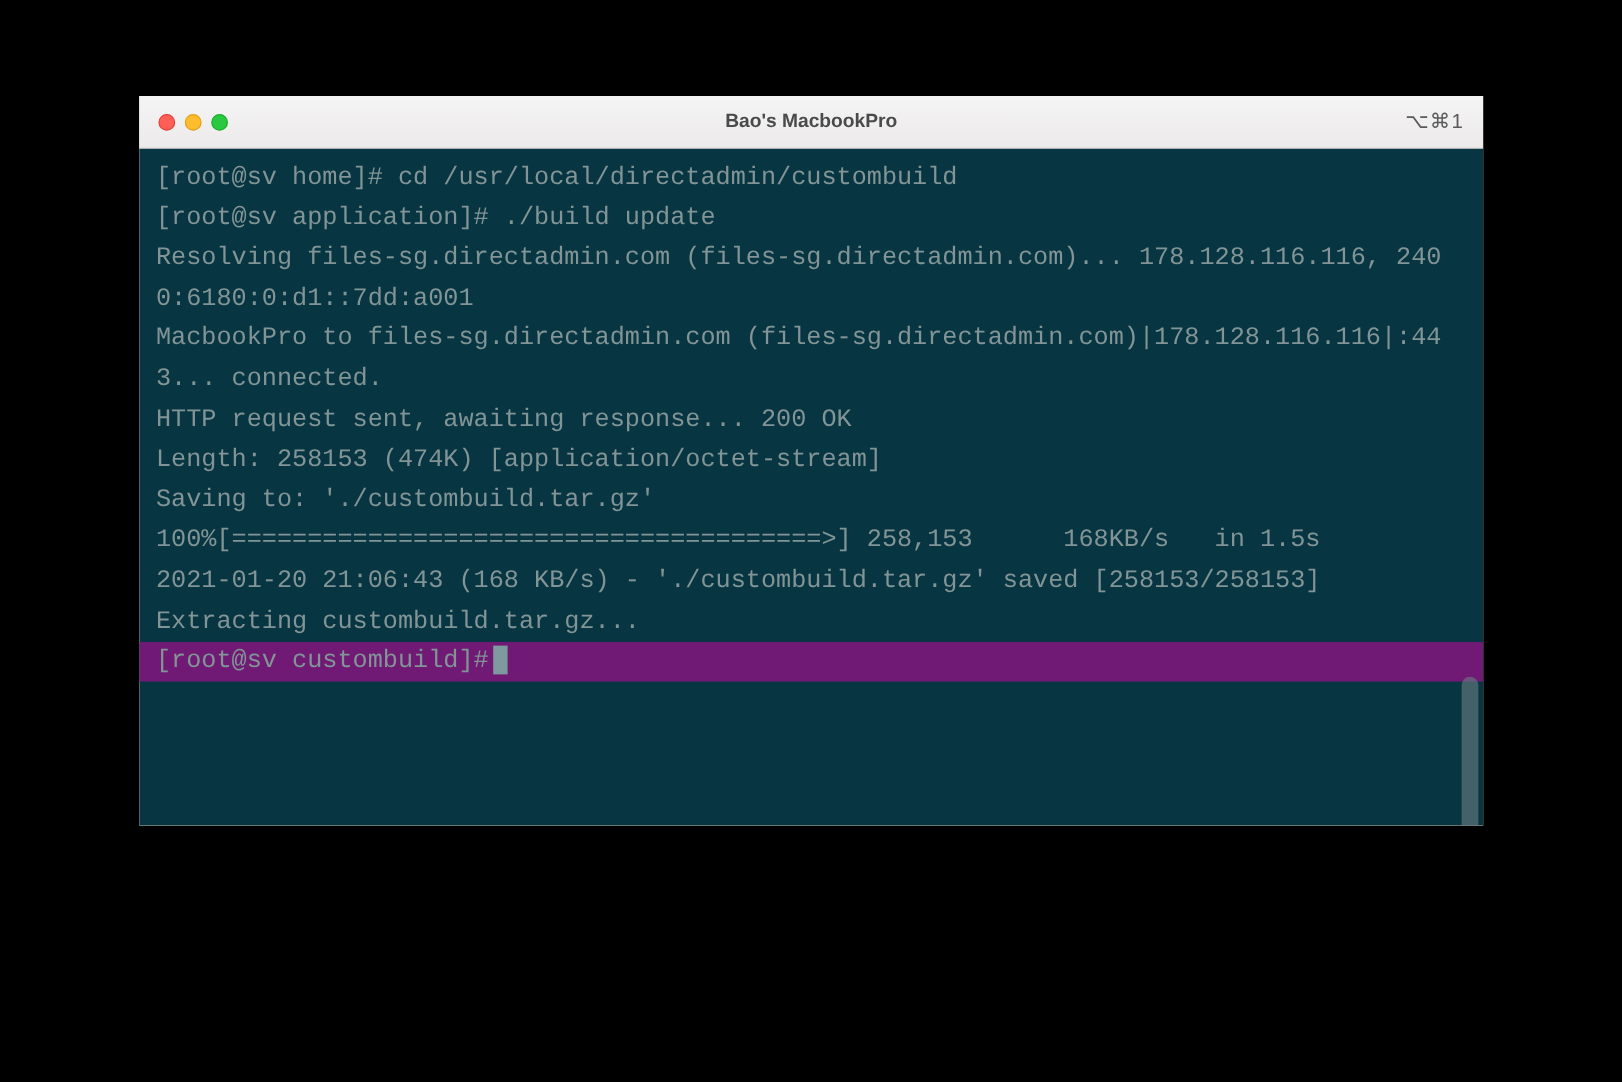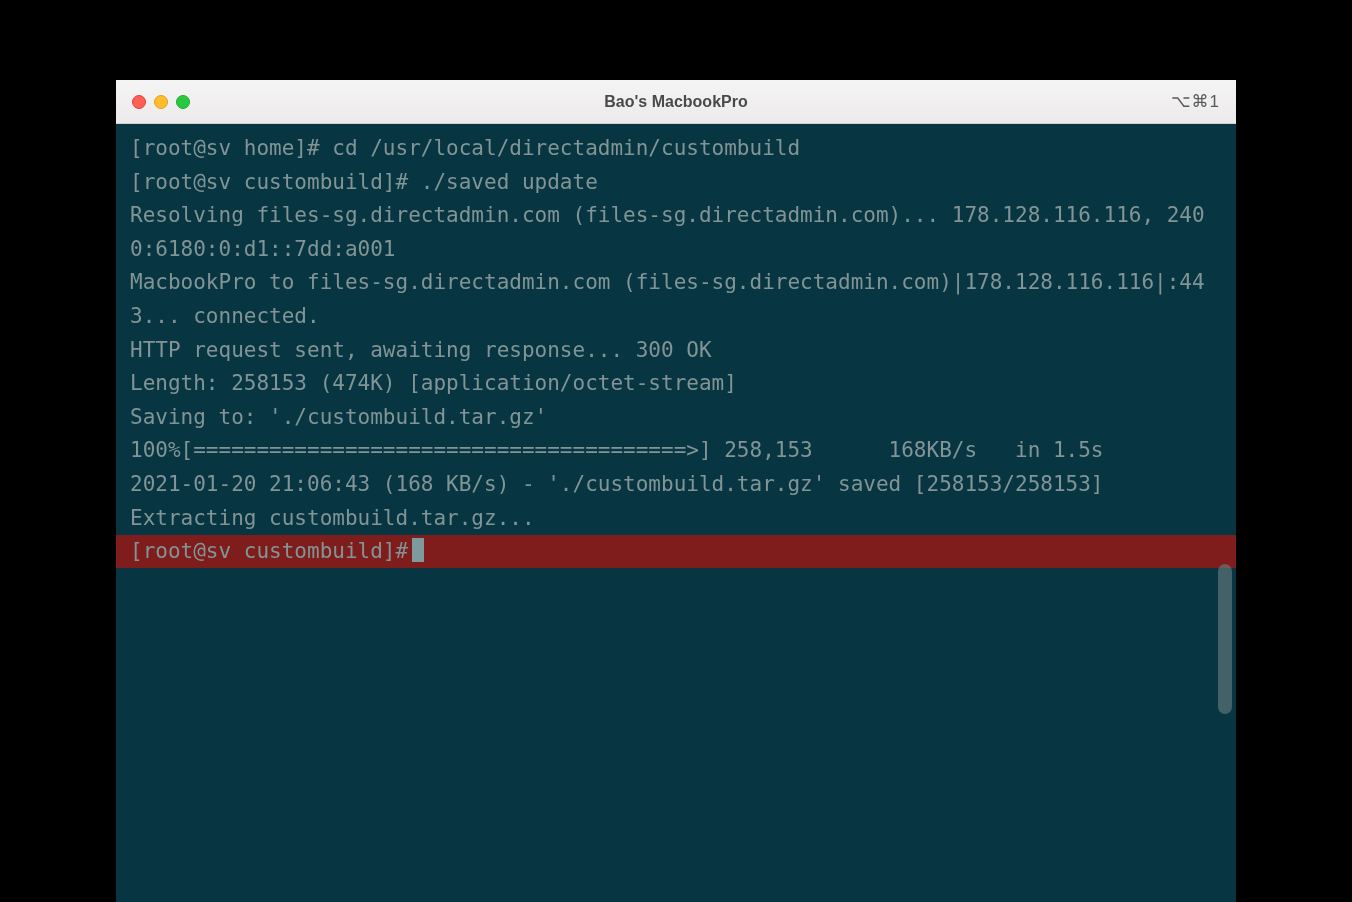--- a/index.html
+++ b/index.html
@@ -71,38 +71,39 @@
       letter-spacing: 1px;
     }
     
     .terminal {
       background: #073642;
       color: #829496;
       font-size: 21px;
       line-height: 1.6;
       padding: 8px 0 0 0;
       position: relative;
-      height: 778px;
+      height: 564px;
+      font-family: Liberation Mono, monospace;
     }
     
     .terminal-content {
       padding: 0 14px;
     }
     
     .line {
       white-space: pre-wrap;
       word-break: break-all;
     }
     
     .prompt-line {
       white-space: pre;
     }
     
     .final-prompt-row {
-      background: #7f1d1d;
+      background: #701a75;
       padding: 0 14px;
       display: flex;
       align-items: center;
       height: 33px;
       margin-top: 0;
     }
     
     .cursor {
       display: inline-block;
       width: 12px;
@@ -135,24 +136,24 @@
       <div class="light yellow"></div>
       <div class="light green"></div>
     </div>
     <div class="title">Bao's MacbookPro</div>
     <div class="shortcut">⌥⌘1</div>
   </div>
 
   <div class="terminal">
     <div class="terminal-content">
       <div class="line prompt-line">[root@sv home]# cd /usr/local/directadmin/custombuild</div>
-      <div class="line prompt-line">[root@sv custombuild]# ./saved update</div>
+      <div class="line prompt-line">[root@sv application]# ./build update</div>
       <div class="line">Resolving files-sg.directadmin.com (files-sg.directadmin.com)... 178.128.116.116, 2400:6180:0:d1::7dd:a001</div>
       <div class="line">MacbookPro to files-sg.directadmin.com (files-sg.directadmin.com)|178.128.116.116|:443... connected.</div>
-      <div class="line">HTTP request sent, awaiting response... 300 OK</div>
+      <div class="line">HTTP request sent, awaiting response... 200 OK</div>
       <div class="line">Length: 258153 (474K) [application/octet-stream]</div>
       <div class="line">Saving to: './custombuild.tar.gz'</div>
       <div class="line"></div>
       <div class="line prompt-line">100%[=======================================&gt;] 258,153      168KB/s   in 1.5s</div>
       <div class="line"></div>
       <div class="line">2021-01-20 21:06:43 (168 KB/s) - './custombuild.tar.gz' saved [258153/258153]</div>
       <div class="line"></div>
       <div class="line">Extracting custombuild.tar.gz...</div>
     </div>
     <div class="final-prompt-row">

